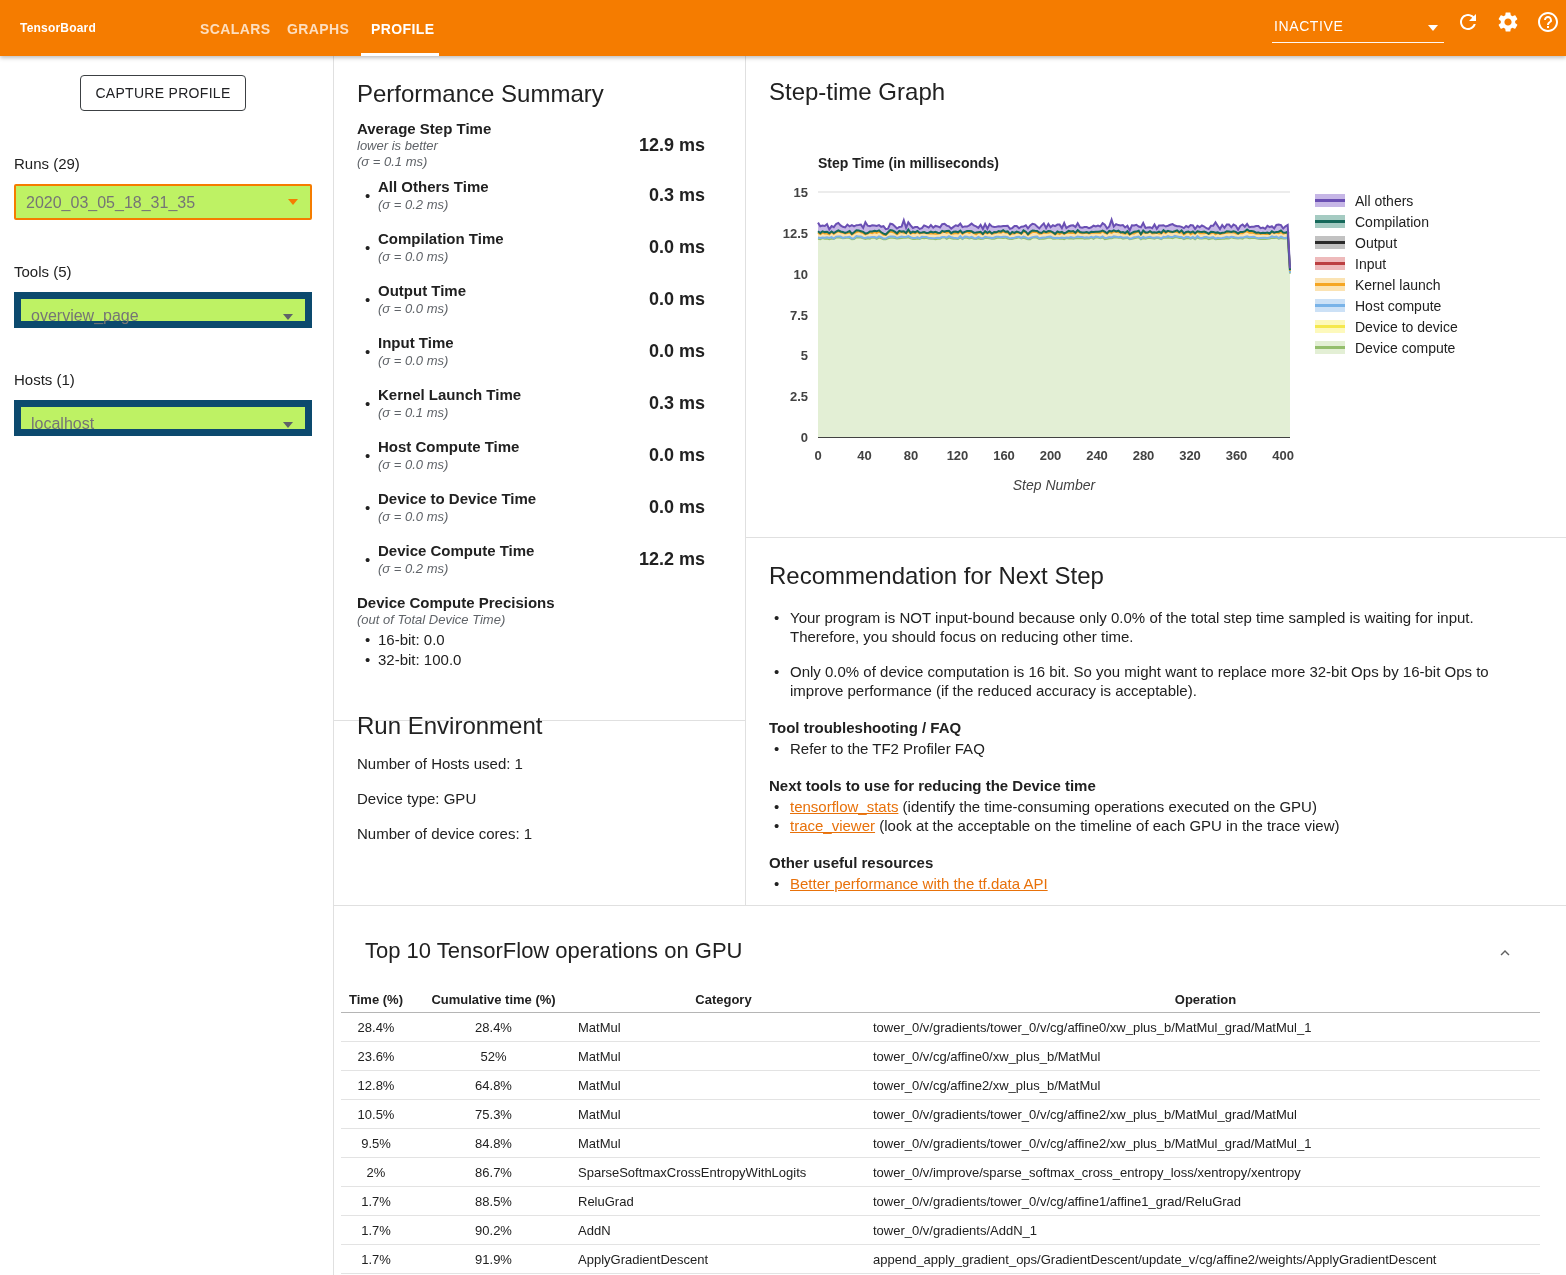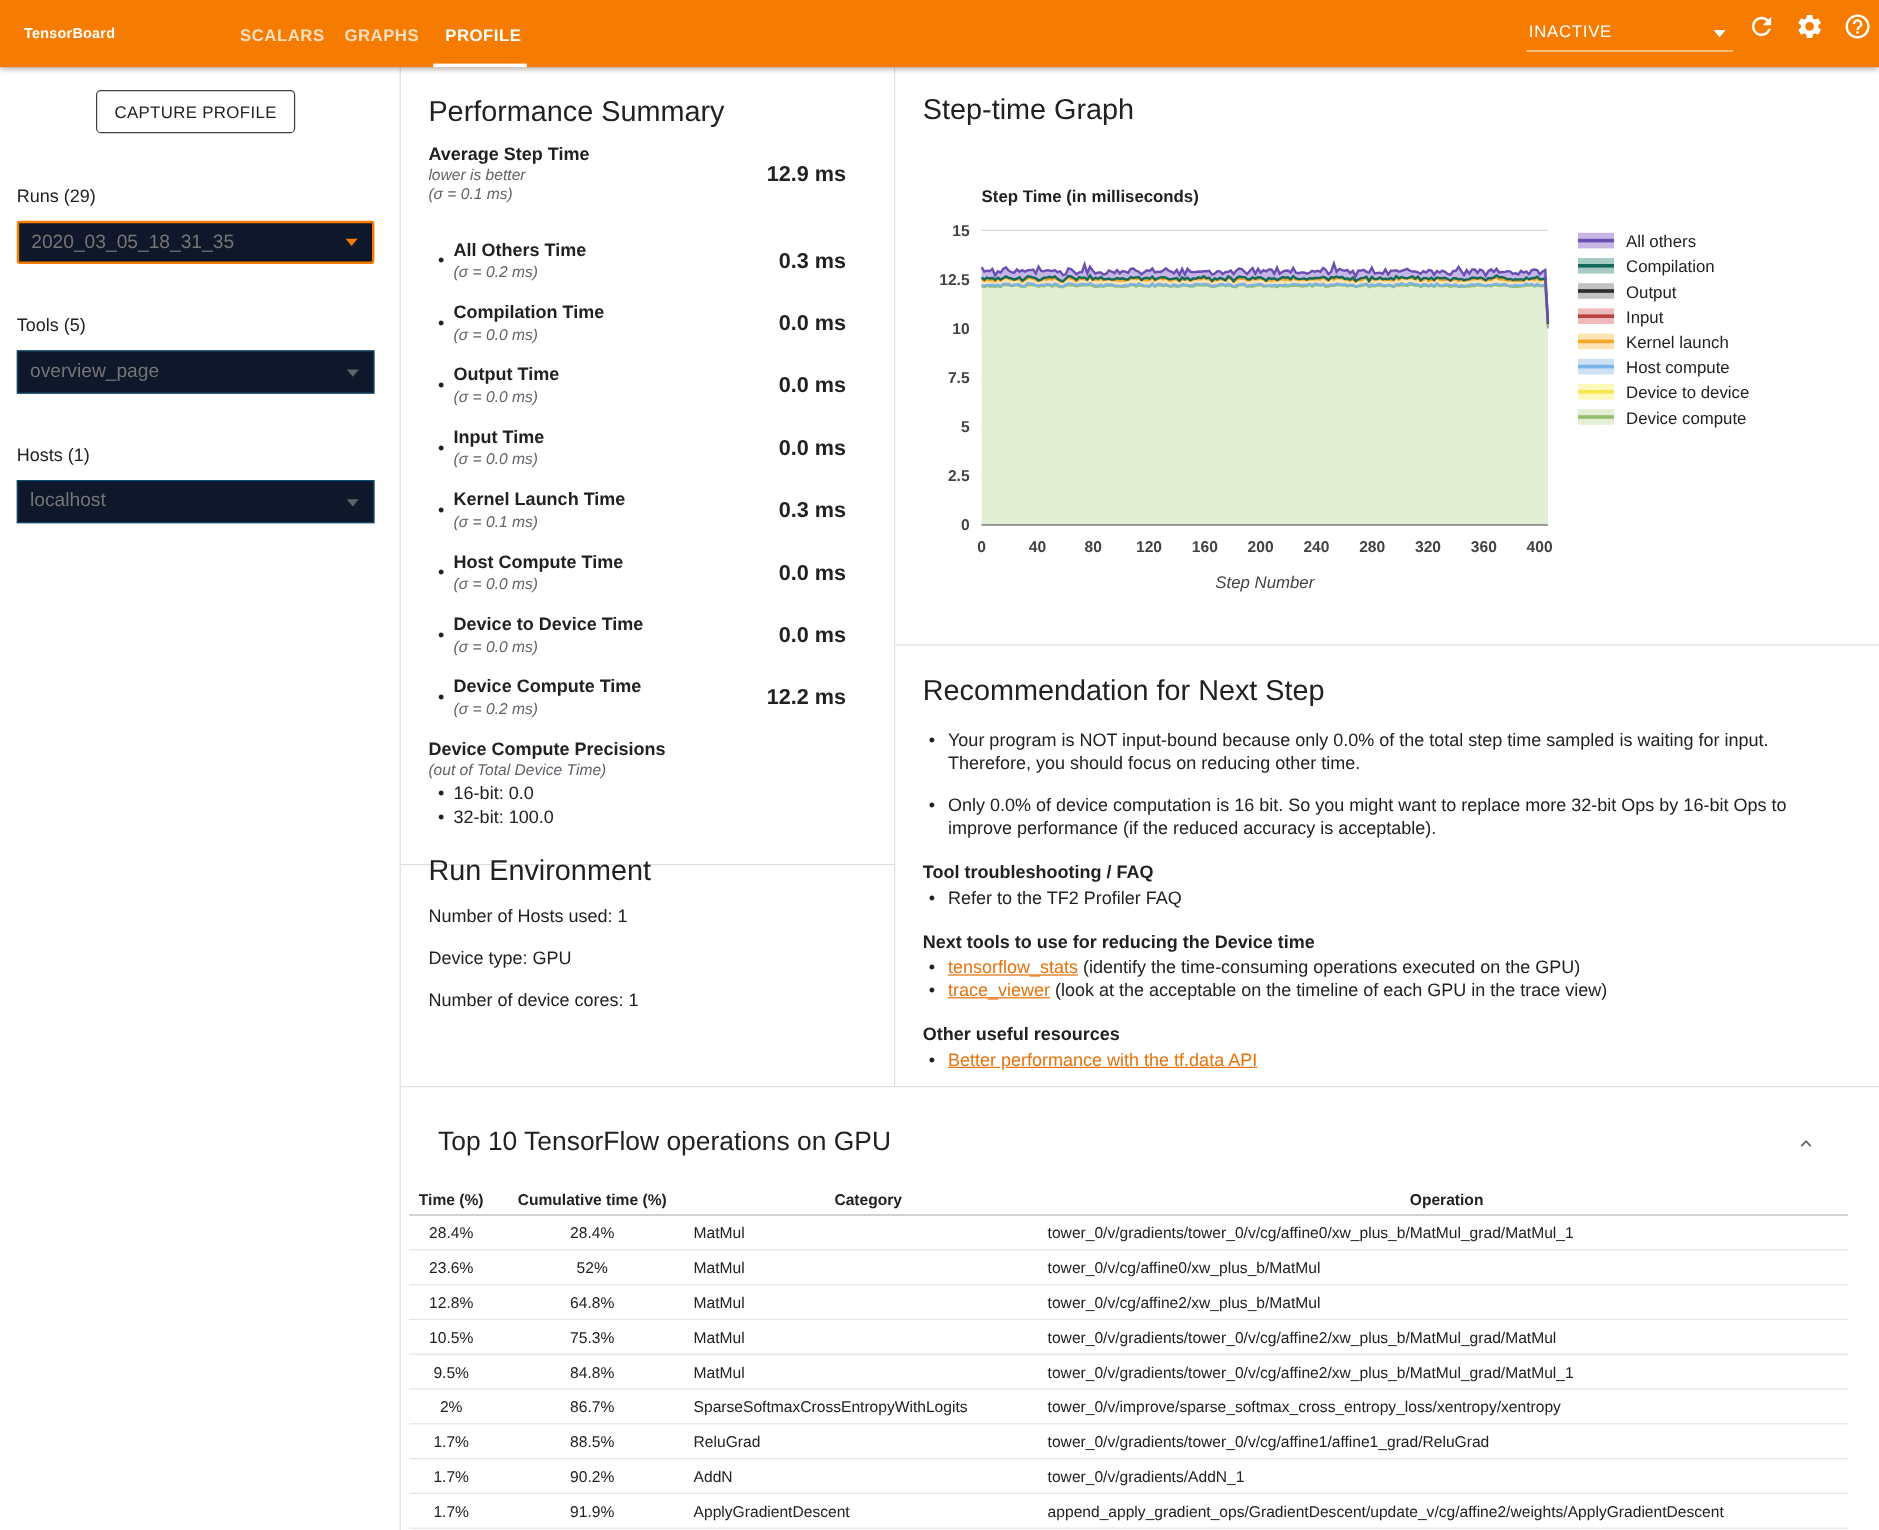--- a/index.html
+++ b/index.html
@@ -28,34 +28,34 @@
   .vdiv2 { position:absolute; left:745px; top:56px; width:1px; height:849px; background:#e0e0e0; }
   .hdiv-col1 { position:absolute; left:334px; top:720px; width:411px; height:1px; background:#e0e0e0; }
   .hdiv-col2 { position:absolute; left:746px; top:537px; width:820px; height:1px; background:#e0e0e0; }
   .hdiv-full { position:absolute; left:334px; top:905px; width:1232px; height:1px; background:#e0e0e0; }
 
   
   .capture-btn { position:absolute; left:80px; top:75px; width:166px; height:36px;
     border:1px solid #3c4043; border-radius:4px; background:#fff; font-size:14px;
     color:#202124; letter-spacing:.3px; text-align:center; line-height:34px; cursor:pointer; }
   .side-label { position:absolute; left:14px; font-size:15px; color:#212121; }
-  .side-select { position:absolute; left:14px; width:298px; height:36px; background:#0f172a;
+  .side-select { position:absolute; left:14px; width:298px; height:36px; background:#bef264;
     cursor:pointer; font-size:16px; color:#757575; }
   .side-select .val { position:absolute; left:10px; top:0; line-height:34px; }
   .side-select .caret { position:absolute; right:12px; top:15px; width:0; height:0;
     border-left:5px solid transparent; border-right:5px solid transparent; border-top:6px solid #5f6368; }
   .sel-runs { top:184px; border:2px solid #f57c00; border-radius:2px; }
   .sel-runs .caret { border-top-color:#f57c00; top:13px; }
-  .sel-plain { border:1px solid #0c4a6e; }
+  .sel-plain { border:7px solid #0c4a6e; }
 
   
   .col1 { position:absolute; left:357px; top:80px; width:348px; }
   .sec-title { font-size:24px; font-weight:400; color:#212121; line-height:28px; }
   .col1 .sec-title { margin-bottom:12px; }
-  .avg-block { display:flex; align-items:center; margin-bottom:30px;gap:44px; }
+  .avg-block { display:flex; align-items:center; margin-bottom:8px;gap:44px; }
   .avg-left { flex:1; }
   .perf-label { font-size:15px; font-weight:700; line-height:18px; color:#212121; }
   .perf-note { font-size:13px; font-style:italic; color:#5f6368; line-height:16px; }
   .perf-value { font-size:18px; font-weight:700; color:#212121; white-space:nowrap; }
   .perf-item { display:flex; align-items:center; margin-bottom:17px; }
   .perf-item .bullet { width:13px; margin-left:8px; font-size:15px; line-height:18px; color:#212121; }
   .perf-item .perf-left { flex:1; }
   .perf-item .perf-sigma { font-size:13px; font-style:italic; color:#5f6368; line-height:17px; }
   .precisions { margin-top:6px; }
   .precisions .plist { margin-top:2px; }

